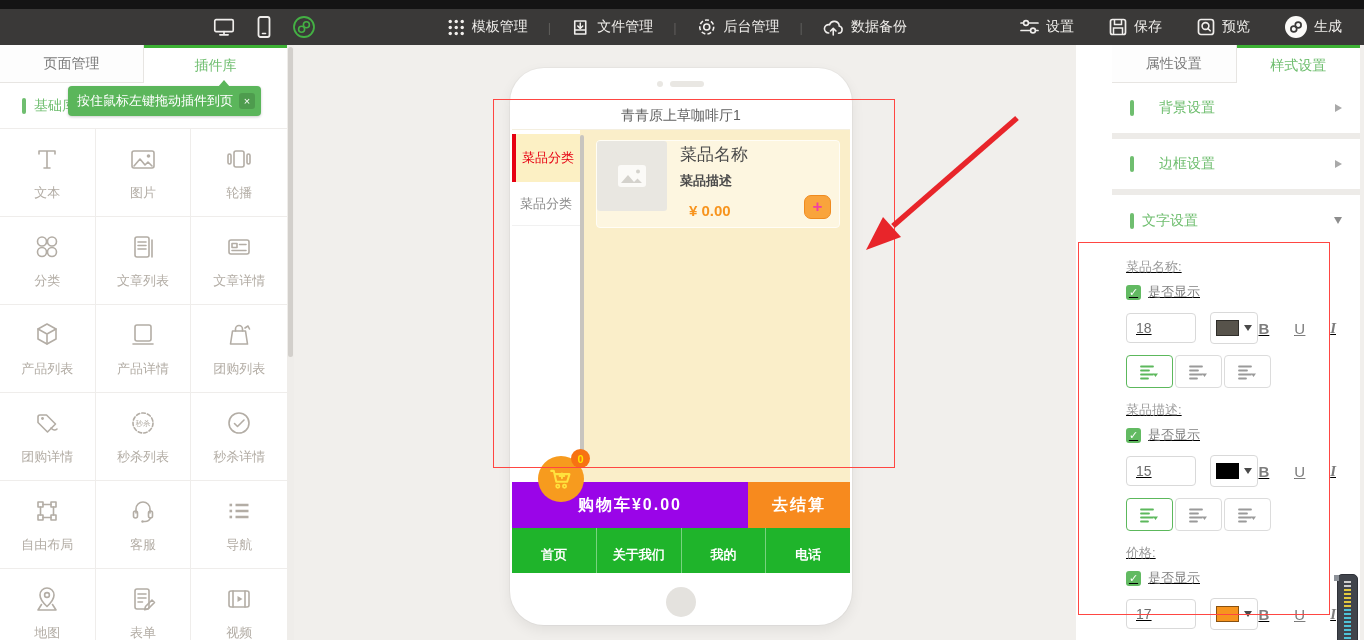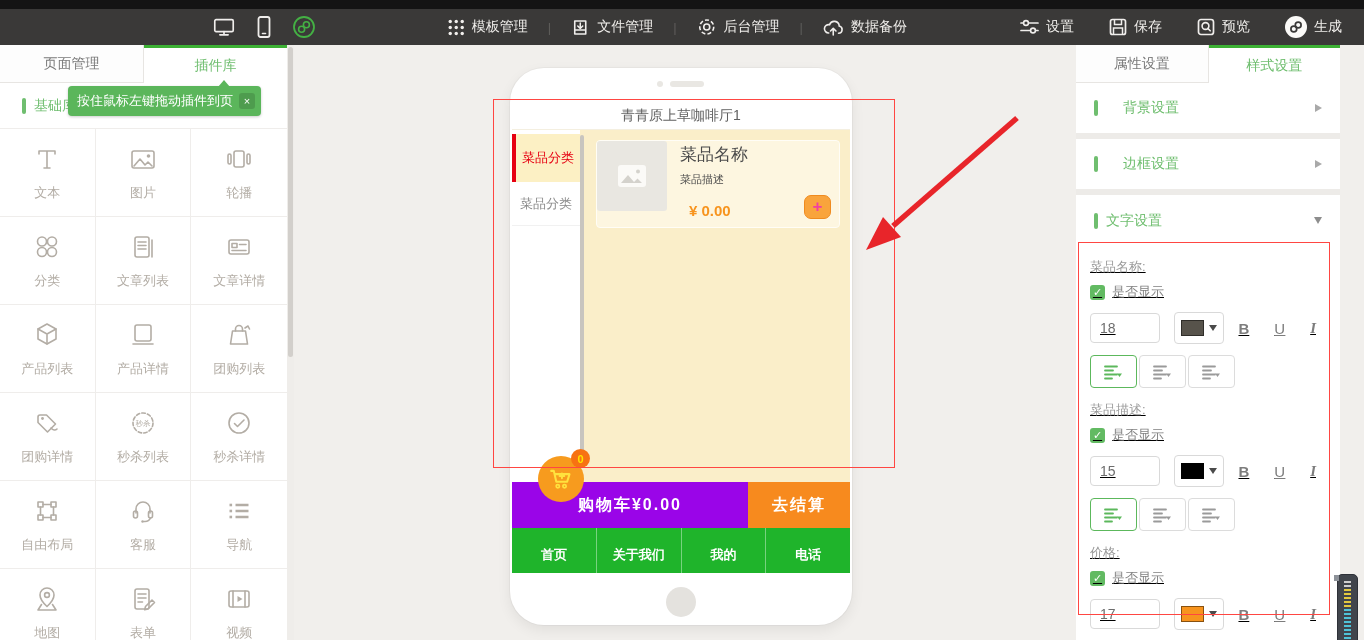--- a/index.html
+++ b/index.html
@@ -51,21 +51,21 @@
   .p-cats { width:68px; background:#fff; padding-top:4px; }
   .p-cat { height:48px; display:flex; align-items:center; justify-content:center; font-size:13px; cursor:pointer; }
   .p-cat.sel { background:#fcf0c4; border-left:4px solid #e60012; color:#e60012; }
   .p-cat.norm { background:#fff; color:#8b8b8b; border-bottom:1px solid #f1f1f1; height:44px; }
   .p-scrollbar { position:absolute; left:68px; top:5px; width:4px; height:318px; border-radius:2px; background:#c8c5bf; }
   .p-main { flex:1; padding:10px 10px 0 16px; }
   .dish-card { position:relative; height:88px; background:#fdf6e0; border:1px solid #fffdf6; border-radius:4px;
     display:flex; padding:0; gap:13px; }
   .dish-img { width:70px; height:70px; background:#e9e7e1; border-radius:3px; display:flex; align-items:center; justify-content:center; }
   .dish-name { font-size:17px; color:#4b4b4b; margin-top:2px; }
-  .dish-desc { font-size:11px; font-weight:400; color:#4b4b4b; margin-top:6px; }
+  .dish-desc { font-size:13px; font-weight:700; color:#4b4b4b; margin-top:6px; }
   .dish-price { position:absolute; left:92px; bottom:8px; color:#f7941e; font-weight:700; font-size:15px; }
   .dish-add { position:absolute; right:8px; bottom:8px; width:27px; height:24px; background:#f9a43c; border:1px solid #ef8b1f;
     border-radius:7px; color:#f23fa0; font-weight:700; font-size:17px; line-height:21px; text-align:center; cursor:pointer; }
   .p-cartbar { position:absolute; left:2px; top:414px; right:2px; height:46px; display:flex; }
   .cart-left { flex:1; background:#9a05e8; color:#fff; display:flex; align-items:center; justify-content:center;
     font-size:16px; font-weight:700; letter-spacing:2px;text-align:right; }
   .cart-checkout { width:102px; background:#f78a1e; color:#fff; display:flex; align-items:center; justify-content:center;
     font-size:16px; font-weight:700; letter-spacing:2px; cursor:pointer; }
   .cart-circle { position:absolute; left:26px; top:-26px; width:46px; height:46px; border-radius:50%; background:#f79b1e;
     display:flex; align-items:center; justify-content:center; z-index:3; cursor:pointer; }
@@ -77,21 +77,21 @@
   .p-nav-cell:last-child { border-right:none; }
   .home-btn { position:absolute; left:50%; top:519px; width:30px; height:30px; margin-left:-15px; border-radius:50%; background:#e4e2de; cursor:pointer; }
 
   
   .red-box { position:absolute; border:1px solid #ff4642; z-index:6; pointer-events:none; }
   #redbox-phone { left:493px; top:99px; width:402px; height:369px; }
   #redbox-panel { left:1078px; top:242px; width:252px; height:373px; }
   #arrow-svg { position:absolute; left:0; top:0; z-index:7; pointer-events:none; }
 
   
-  .right-panel { position:absolute; left:1076px; top:45px; width:264px; height:595px; background:#fff; z-index:5; }
+  .right-panel { position:absolute; left:1076px; top:45px; width:284px; height:595px; background:#fff; z-index:5;padding-left:36px; }
   .rp-tabs { display:flex; height:38px; }
   .rp-tab { flex:1; display:flex; align-items:center; justify-content:center; font-size:14px; cursor:pointer; }
   .rp-tab.inactive { color:#7a7a7a; background:#fdfdfd; border-right:1px solid #e7e5e2; border-bottom:1px solid #e7e5e2; }
   .rp-tab.active { color:#6fbe6f; border-top:3px solid #3cb034; }
   .rp-section { display:flex; align-items:center; padding:0 18px; border-bottom:6px solid #edebe8; cursor:pointer; }
   .rp-section.h56 { height:56px;gap:17px; } .rp-section.h51 { height:51px; border-bottom:none; }
   .rp-sec-label { color:#6fbe6f; font-size:14px; }
   .caret-right { margin-left:auto; width:0; height:0; border-left:7px solid #a9a9a9; border-top:4.5px solid transparent; border-bottom:4.5px solid transparent; }
   .caret-down { margin-left:auto; width:0; height:0; border-top:7px solid #8d8d8d; border-left:4.5px solid transparent; border-right:4.5px solid transparent; }
   .ts-content { padding:6px 14px 0 14px;text-decoration:underline; }

